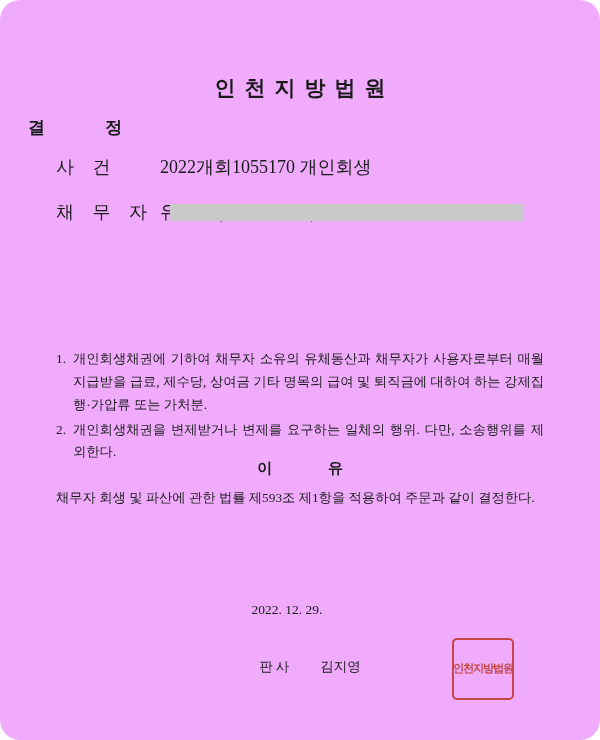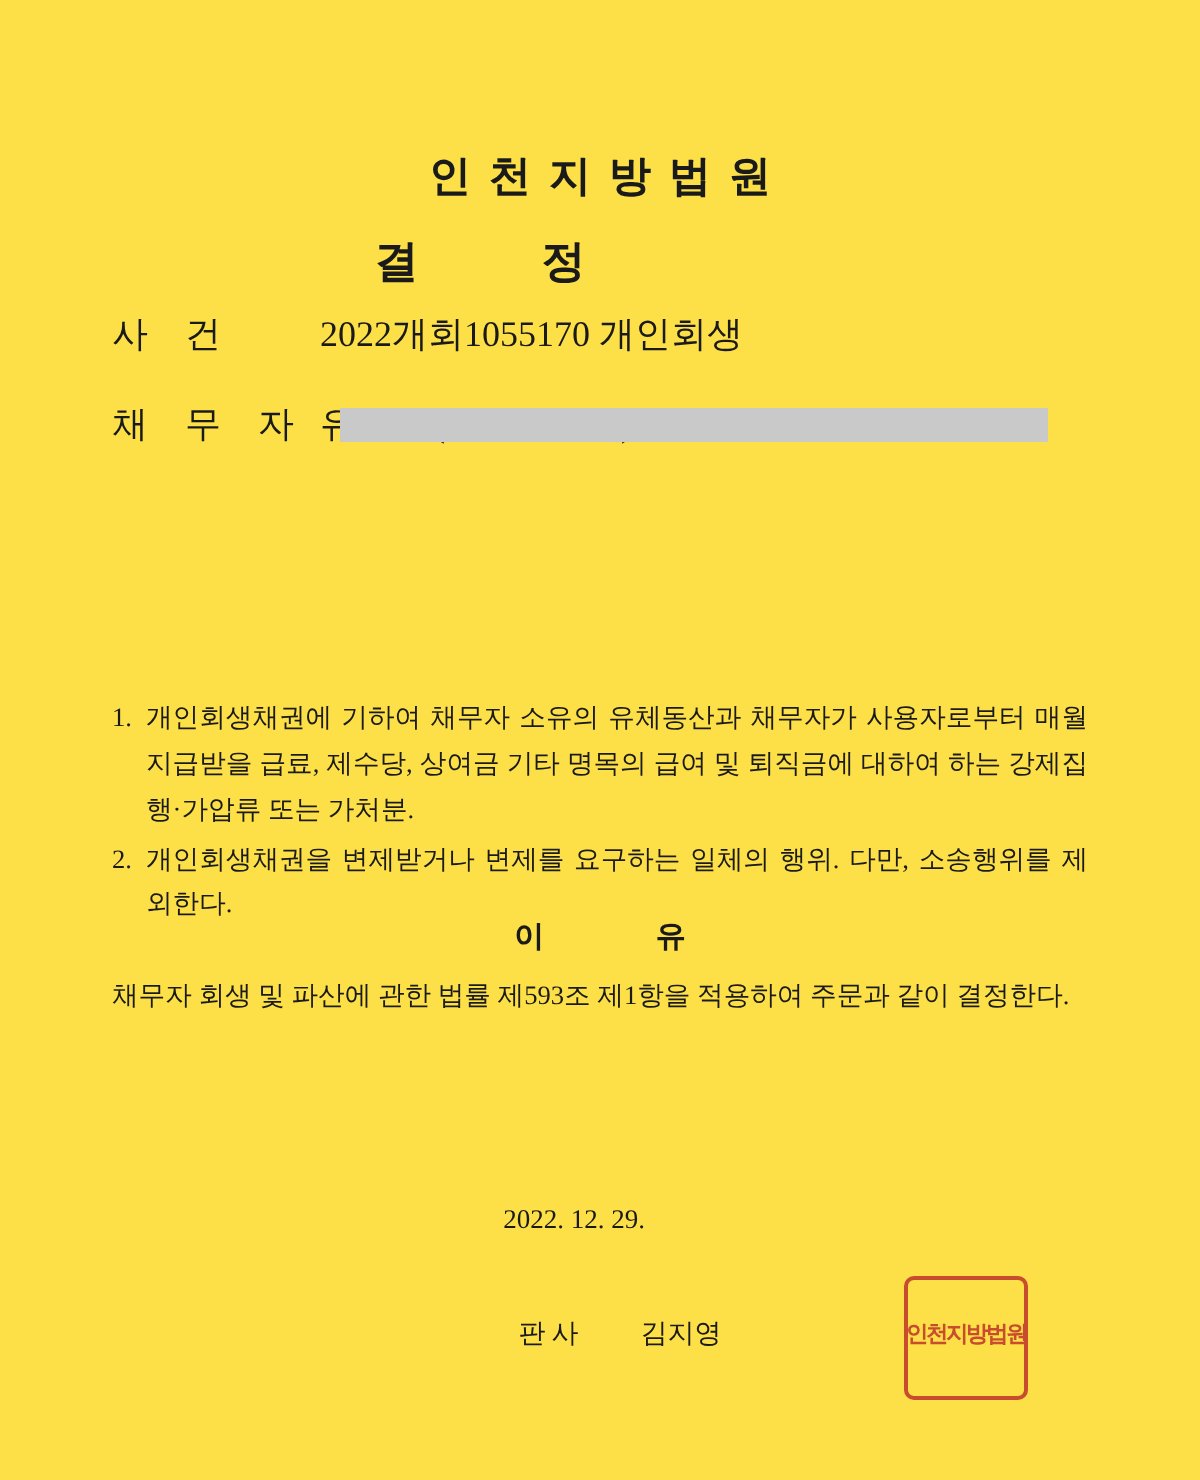--- a/index.html
+++ b/index.html
@@ -14,40 +14,40 @@
     color: #1a1a1a;
     position: relative;
     overflow: hidden;
   }
   .page {
     position: absolute;
     left: 0;
     top: 0;
     width: 600px;
     height: 740px;
-    background: #fde047;
+    background: #f0abfc;
+    border-radius: 20px;
   }
   .court-title {
     position: absolute;
     top: 74px;
     left: 0;
     width: 600px;
     text-align: center;
     font-size: 21px;
     font-weight: bold;
     letter-spacing: 9px;
     text-indent: 9px;
   }
   .decision-title {
     position: absolute;
     top: 116px;
     left: 0;
     width: 480px;
-    text-align: center;
-    font-size: 22px;
+    font-size: 17px;
     font-weight: bold;
     letter-spacing: 28px;
     text-indent: 28px;
   }
   .field-row {
     position: absolute;
     left: 56px;
     width: 500px;
     font-size: 18px;
   }

